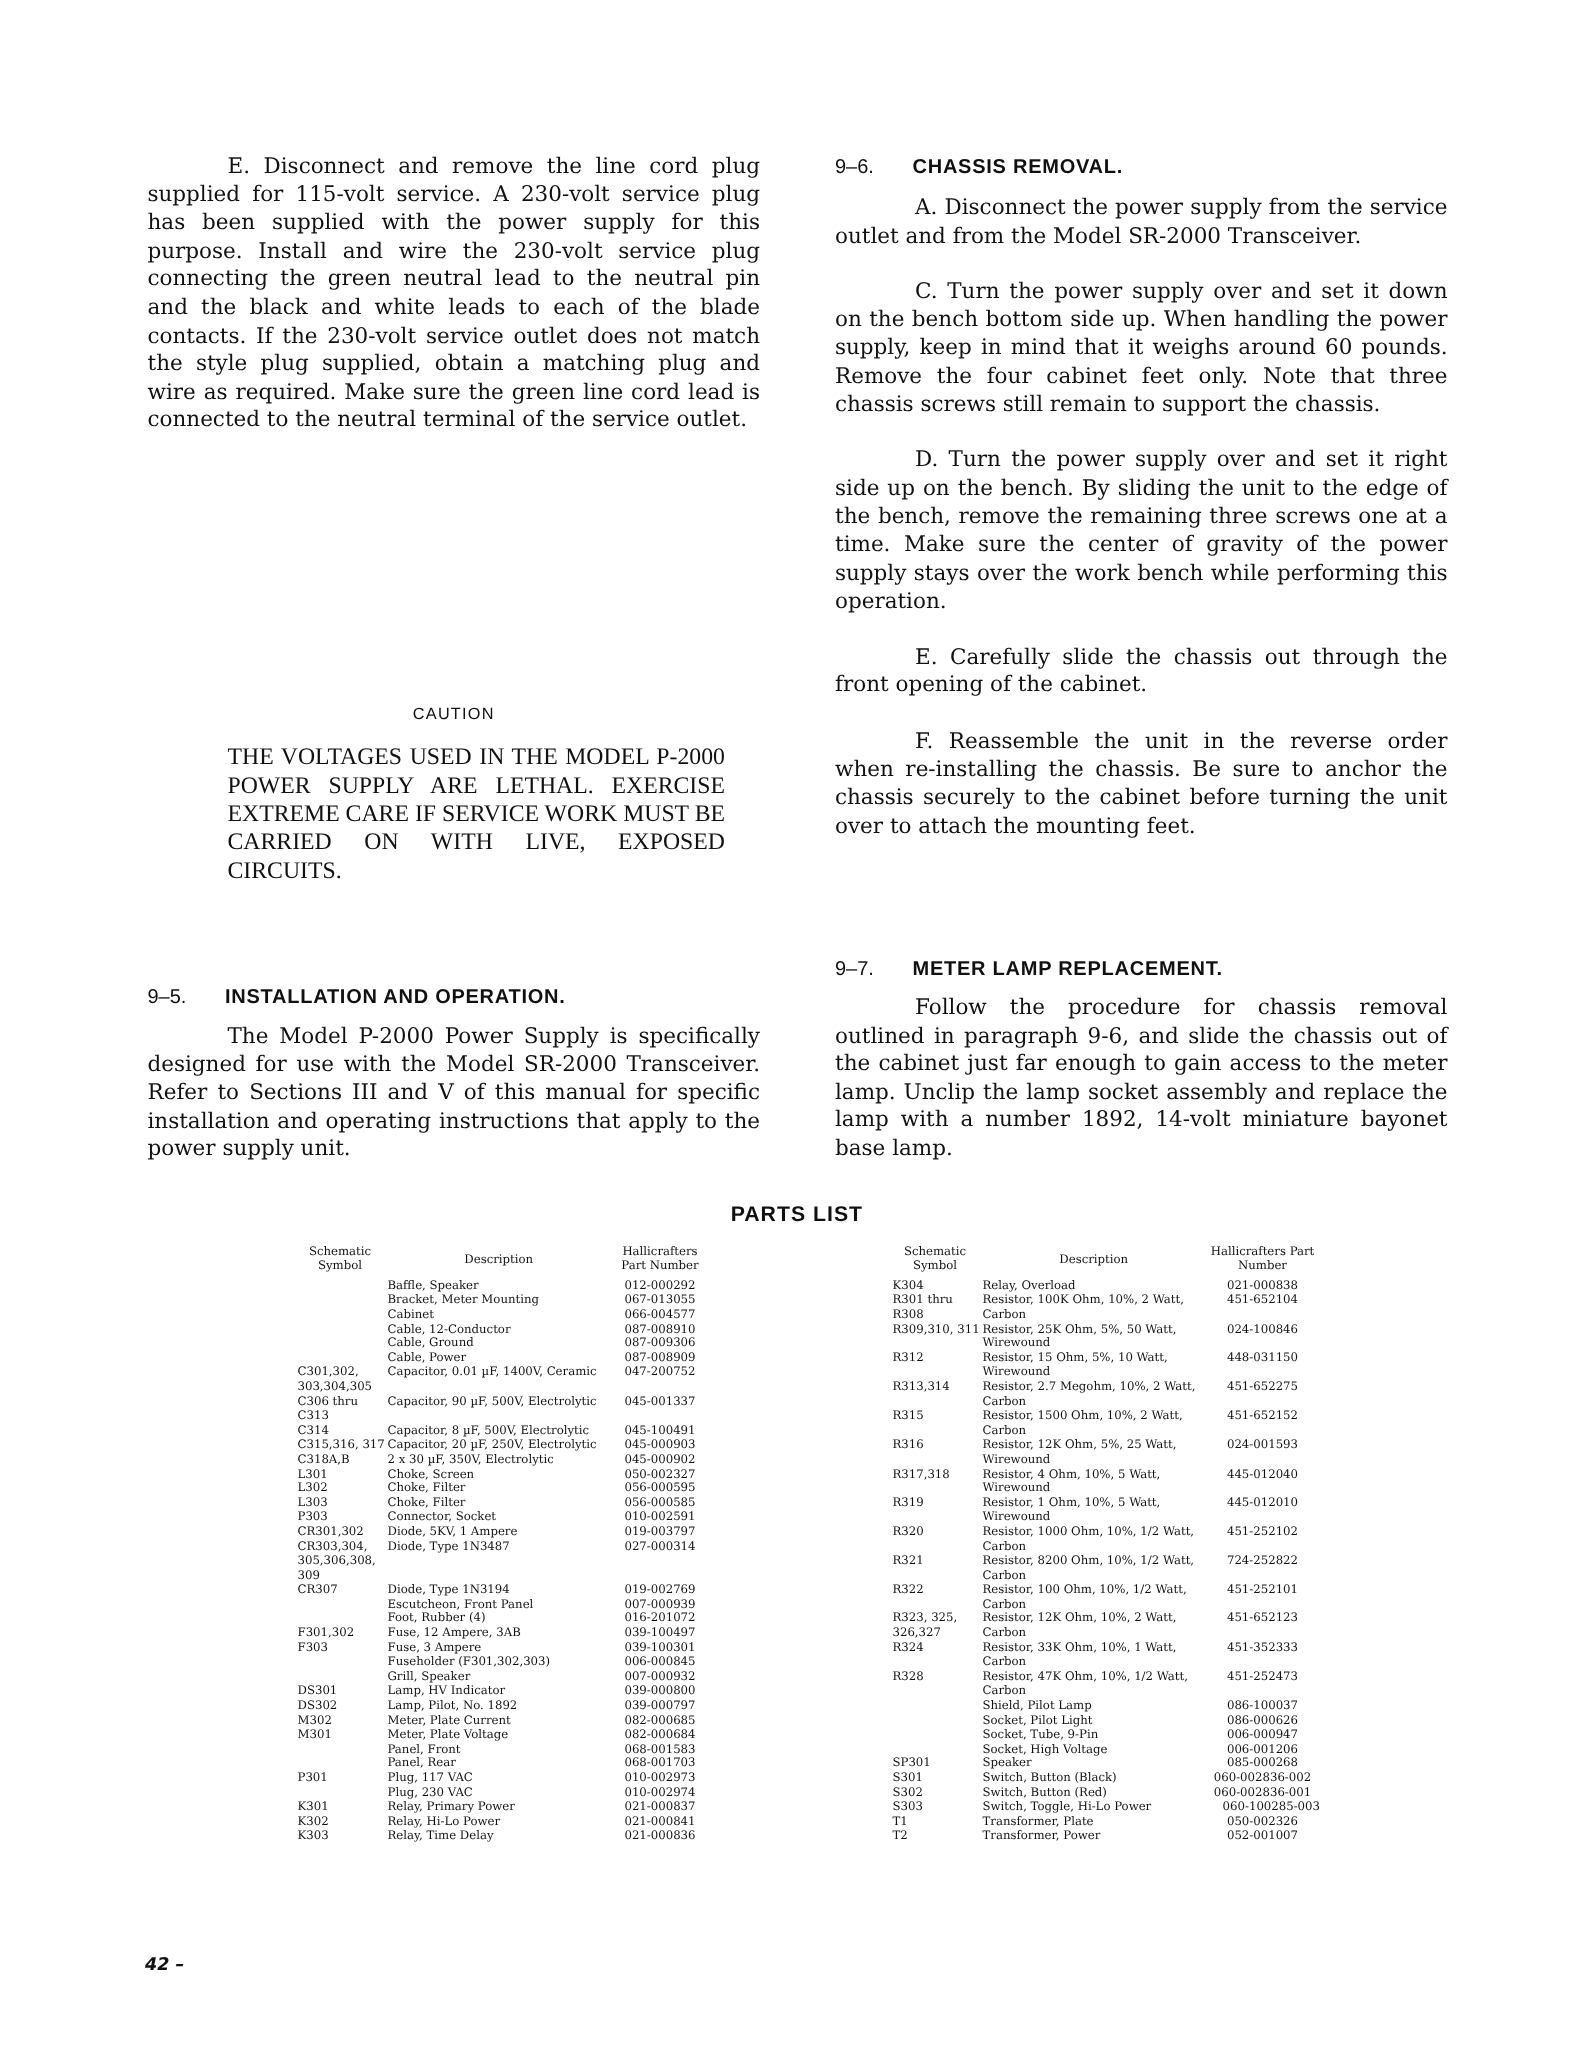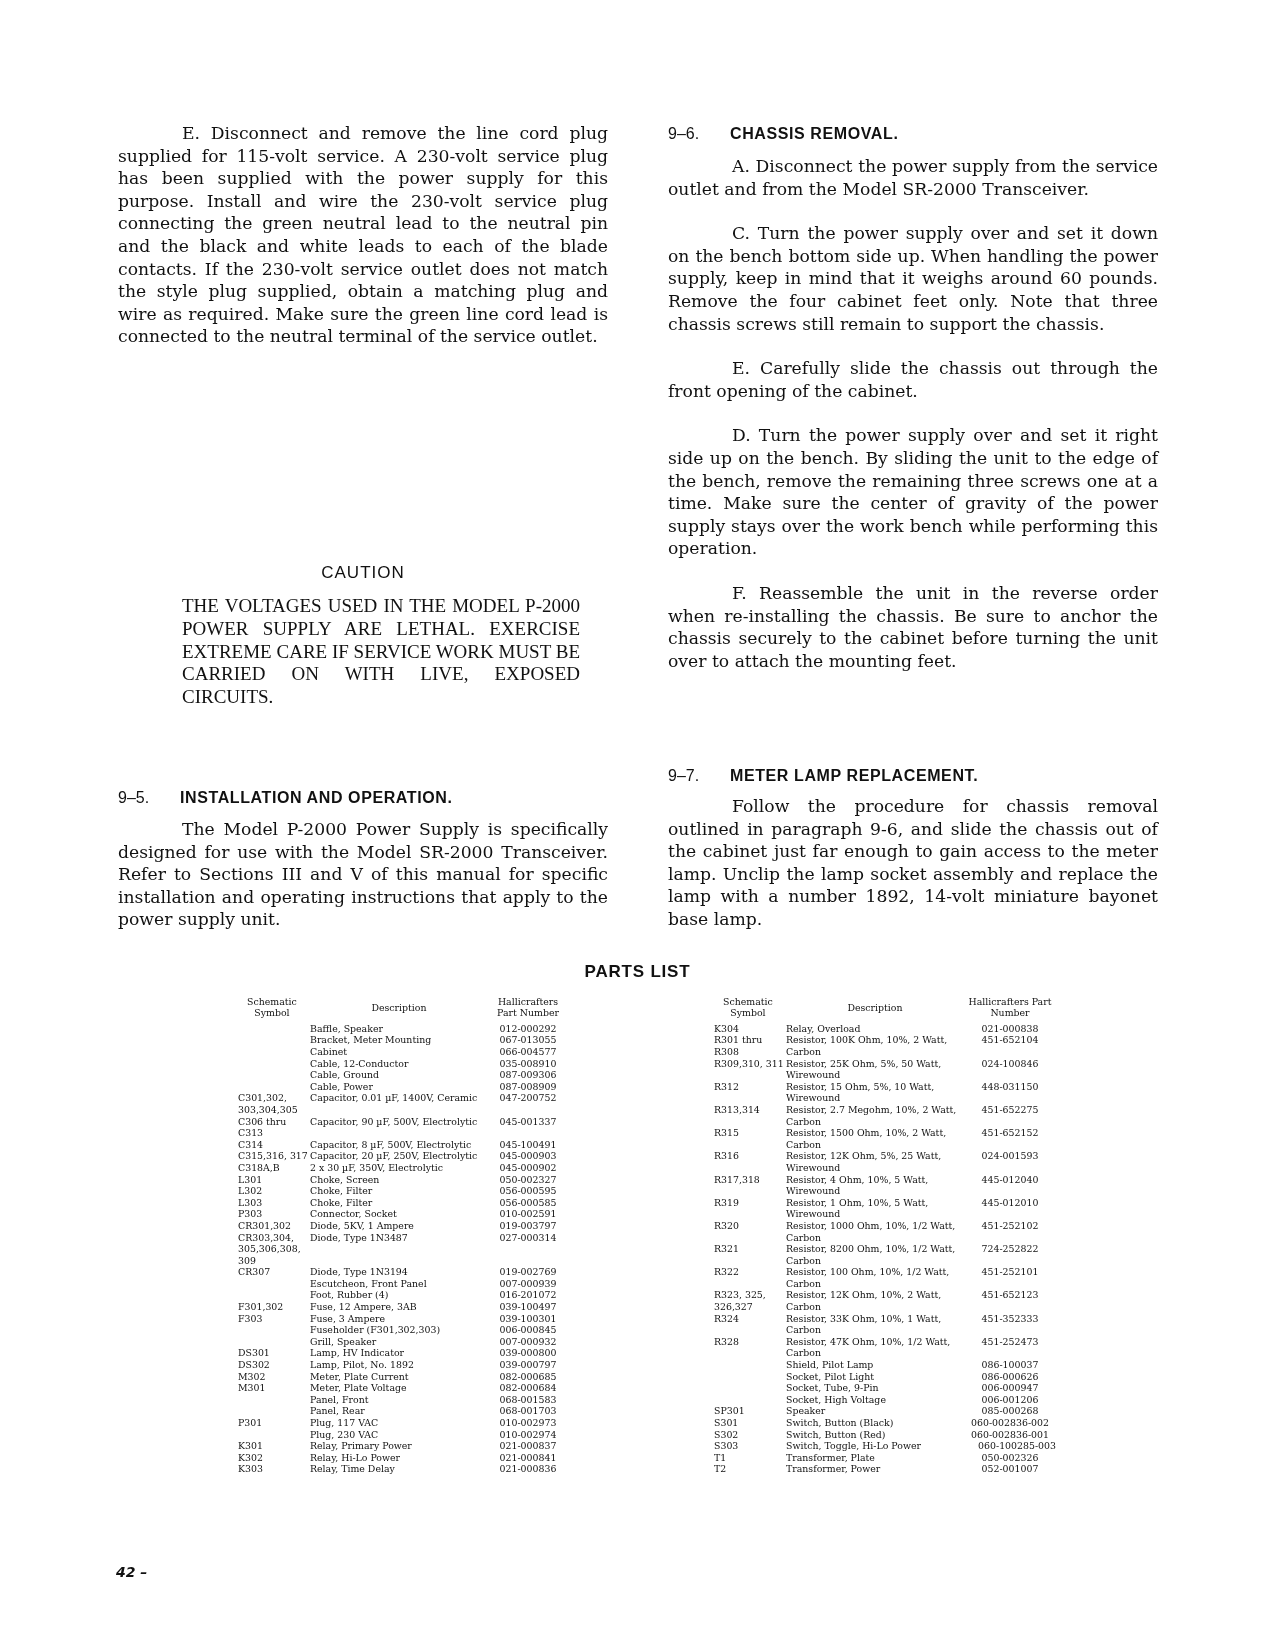--- a/index.html
+++ b/index.html
@@ -3,21 +3,21 @@
 <meta charset="utf-8">
 <style>
   html, body { margin:0; padding:0; background:#fff; }
   body { width:1275px; height:1650px; position:relative; overflow:hidden; color:#111; }
   .serif { font-family: "DejaVu Serif", "Liberation Serif", serif; }
   .col { position:absolute; width:490px; font-size:17.2px; line-height:22.6px; text-align:justify; }
   .col p { margin:0 0 22px 0; text-indent:64px; }
   .col p.last { margin-bottom:0; }
   .heading { font-family: "Liberation Sans", "DejaVu Sans", sans-serif; font-size:16px; font-weight:bold; letter-spacing:0.6px; }
   .heading .num { font-weight:normal; display:inline-block; width:62px; letter-spacing:0; }
-  .caution-title { position:absolute; text-align:center; width:490px; font-family:"Liberation Sans", sans-serif; font-size:17px; letter-spacing:1px; }
+  .caution-title { position:absolute; text-align:center; width:490px; font-family:"Liberation Sans", sans-serif; font-size:13px; letter-spacing:1px; }
   .caution-body { position:absolute; width:398px; font-family:"Liberation Serif", serif; font-size:19px; line-height:22.8px; text-align:justify; text-align-last:left; }
   .parts-title { position:absolute; left:0; width:1275px; text-align:center; font-family:"Liberation Sans", sans-serif; font-weight:bold; font-size:17px; letter-spacing:0.8px; }
   .ptable { position:absolute; font-family:"DejaVu Serif", serif; font-size:9.4px; line-height:11.6px; border-collapse:collapse; }
   .ptable td, .ptable th { padding:0; vertical-align:top; white-space:nowrap; font-weight:normal; }
   .ptable th { text-align:center; vertical-align:middle; line-height:11.4px; padding-bottom:4px; }
   .ptable td.sym { width:72px; padding-left:4px; }
   .ptable td.desc { width:178px; }
   .ptable td.pn { text-align:center; width:78px; }
   .pagenum { position:absolute; font-family:"DejaVu Sans", sans-serif; font-style:italic; font-weight:bold; font-size:14px; }
 </style>
@@ -37,22 +37,22 @@
 <div class="col serif" style="left:118px; top:818px;">
   <p class="last">The Model P-2000 Power Supply is specifically designed for use with the Model SR-2000 Transceiver. Refer to Sections III and V of this manual for specific installation and operating instructions that apply to the power supply unit.</p>
 </div>
 
 <div class="heading" style="position:absolute; left:668px; top:125px;">
   <span class="num">9–6.</span><span>CHASSIS REMOVAL.</span>
 </div>
 <div class="col serif" style="left:668px; top:155px;">
   <p>A. Disconnect the power supply from the service outlet and from the Model SR-2000 Transceiver.</p>
   <p>C. Turn the power supply over and set it down on the bench bottom side up. When handling the power supply, keep in mind that it weighs around 60 pounds. Remove the four cabinet feet only. Note that three chassis screws still remain to support the chassis.</p>
+  <p>D. Turn the power supply over and set it right side up on the bench. By sliding the unit to the edge of the bench, remove the remaining three screws one at a time. Make sure the center of gravity of the power supply stays over the work bench while performing this operation.</p>
   <p>E. Carefully slide the chassis out through the front opening of the cabinet.</p>
-  <p>D. Turn the power supply over and set it right side up on the bench. By sliding the unit to the edge of the bench, remove the remaining three screws one at a time. Make sure the center of gravity of the power supply stays over the work bench while performing this operation.</p>
   <p class="last">F. Reassemble the unit in the reverse order when re-installing the chassis. Be sure to anchor the chassis securely to the cabinet before turning the unit over to attach the mounting feet.</p>
 </div>
 
 <div class="heading" style="position:absolute; left:668px; top:767px;">
   <span class="num">9–7.</span><span>METER LAMP REPLACEMENT.</span>
 </div>
 <div class="col serif" style="left:668px; top:795px;">
   <p class="last">Follow the procedure for chassis removal outlined in paragraph 9-6, and slide the chassis out of the cabinet just far enough to gain access to the meter lamp. Unclip the lamp socket assembly and replace the lamp with a number 1892, 14-volt miniature bayonet base lamp.</p>
 </div>
 
@@ -78,21 +78,21 @@
         <td class="pn" style="white-space: normal;">067-013055</td>
       </tr>
       <tr>
         <td class="sym" style="white-space: normal;"></td>
         <td class="desc" style="white-space: normal;">Cabinet</td>
         <td class="pn" style="white-space: normal;">066-004577</td>
       </tr>
       <tr>
         <td class="sym" style="white-space: normal;"></td>
         <td class="desc" style="white-space: normal;">Cable, 12-Conductor</td>
-        <td class="pn" style="white-space: normal;">035-008910</td>
+        <td class="pn" style="white-space: normal;">087-008910</td>
       </tr>
       <tr>
         <td class="sym" style="white-space: normal;"></td>
         <td class="desc" style="white-space: normal;">Cable, Ground</td>
         <td class="pn" style="white-space: normal;">087-009306</td>
       </tr>
       <tr>
         <td class="sym" style="white-space: normal;"></td>
         <td class="desc" style="white-space: normal;">Cable, Power</td>
         <td class="pn" style="white-space: normal;">087-008909</td>

